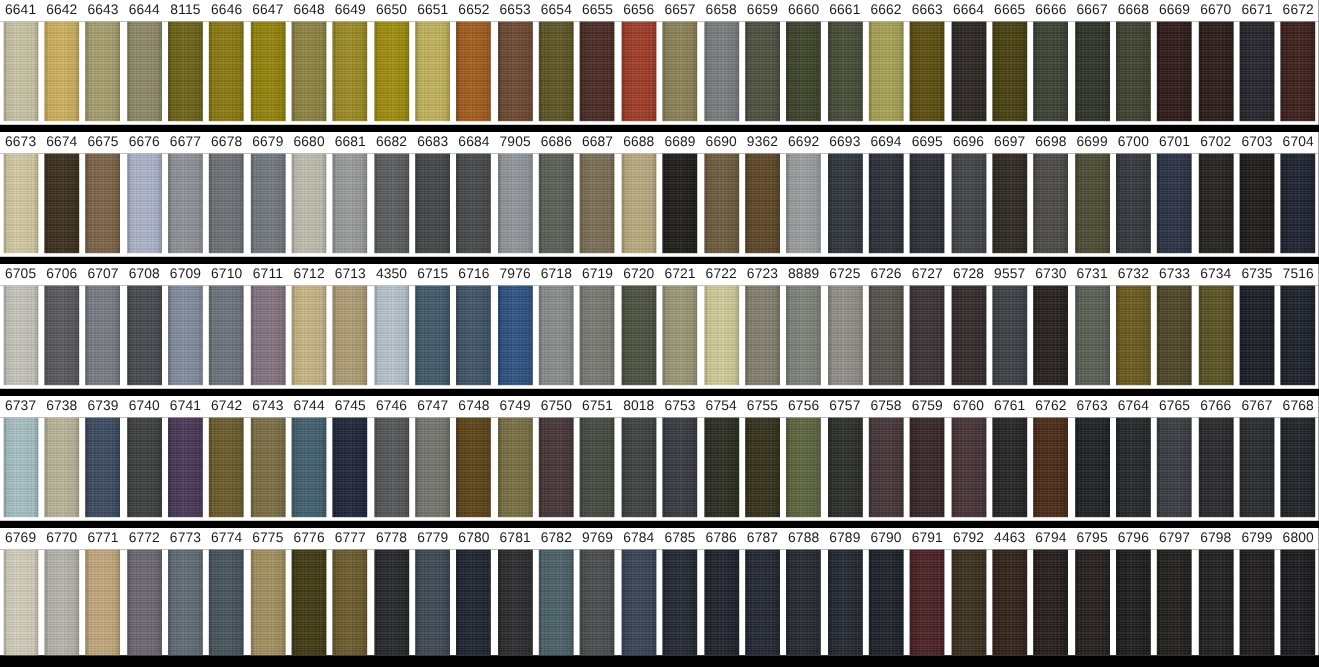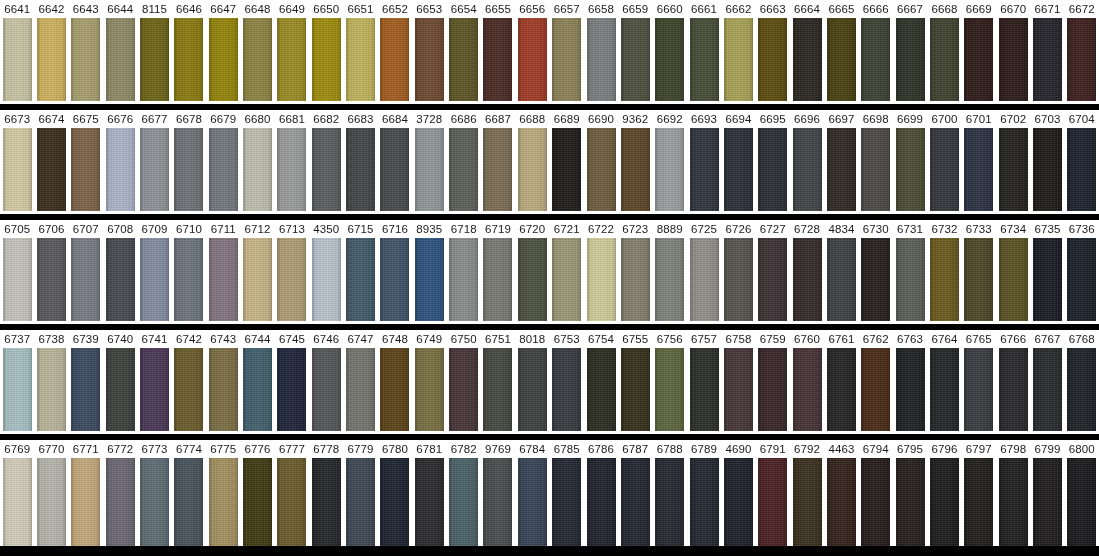--- a/index.html
+++ b/index.html
@@ -337,21 +337,21 @@
         <div class="cell-label">6675</div>
         <div class="cell-label">6676</div>
         <div class="cell-label">6677</div>
         <div class="cell-label">6678</div>
         <div class="cell-label">6679</div>
         <div class="cell-label">6680</div>
         <div class="cell-label">6681</div>
         <div class="cell-label">6682</div>
         <div class="cell-label">6683</div>
         <div class="cell-label">6684</div>
-        <div class="cell-label">3728</div>
+        <div class="cell-label">7905</div>
         <div class="cell-label">6686</div>
         <div class="cell-label">6687</div>
         <div class="cell-label">6688</div>
         <div class="cell-label">6689</div>
         <div class="cell-label">6690</div>
         <div class="cell-label">9362</div>
         <div class="cell-label">6692</div>
         <div class="cell-label">6693</div>
         <div class="cell-label">6694</div>
         <div class="cell-label">6695</div>
@@ -568,40 +568,40 @@
         <div class="cell-label">6707</div>
         <div class="cell-label">6708</div>
         <div class="cell-label">6709</div>
         <div class="cell-label">6710</div>
         <div class="cell-label">6711</div>
         <div class="cell-label">6712</div>
         <div class="cell-label">6713</div>
         <div class="cell-label">4350</div>
         <div class="cell-label">6715</div>
         <div class="cell-label">6716</div>
-        <div class="cell-label">8935</div>
+        <div class="cell-label">7976</div>
         <div class="cell-label">6718</div>
         <div class="cell-label">6719</div>
         <div class="cell-label">6720</div>
         <div class="cell-label">6721</div>
         <div class="cell-label">6722</div>
         <div class="cell-label">6723</div>
         <div class="cell-label">8889</div>
         <div class="cell-label">6725</div>
         <div class="cell-label">6726</div>
         <div class="cell-label">6727</div>
         <div class="cell-label">6728</div>
-        <div class="cell-label">4834</div>
+        <div class="cell-label">9557</div>
         <div class="cell-label">6730</div>
         <div class="cell-label">6731</div>
         <div class="cell-label">6732</div>
         <div class="cell-label">6733</div>
         <div class="cell-label">6734</div>
         <div class="cell-label">6735</div>
-        <div class="cell-label">6736</div>
+        <div class="cell-label">7516</div>
       </div>
     <div class="chip-strip">
         <div class="cell-chip">
           <div class="chip" title="6705 #c6c6bd" style="background: rgb(198, 198, 189);">
             <div class="tex"></div>
             <div class="shade"></div>
           </div>
         </div>
         <div class="cell-chip">
           <div class="chip" title="6706 #59585a" style="background: rgb(89, 88, 90);">
@@ -1039,21 +1039,21 @@
         <div class="cell-label">6780</div>
         <div class="cell-label">6781</div>
         <div class="cell-label">6782</div>
         <div class="cell-label">9769</div>
         <div class="cell-label">6784</div>
         <div class="cell-label">6785</div>
         <div class="cell-label">6786</div>
         <div class="cell-label">6787</div>
         <div class="cell-label">6788</div>
         <div class="cell-label">6789</div>
-        <div class="cell-label">4690</div>
+        <div class="cell-label">6790</div>
         <div class="cell-label">6791</div>
         <div class="cell-label">6792</div>
         <div class="cell-label">4463</div>
         <div class="cell-label">6794</div>
         <div class="cell-label">6795</div>
         <div class="cell-label">6796</div>
         <div class="cell-label">6797</div>
         <div class="cell-label">6798</div>
         <div class="cell-label">6799</div>
         <div class="cell-label">6800</div>

